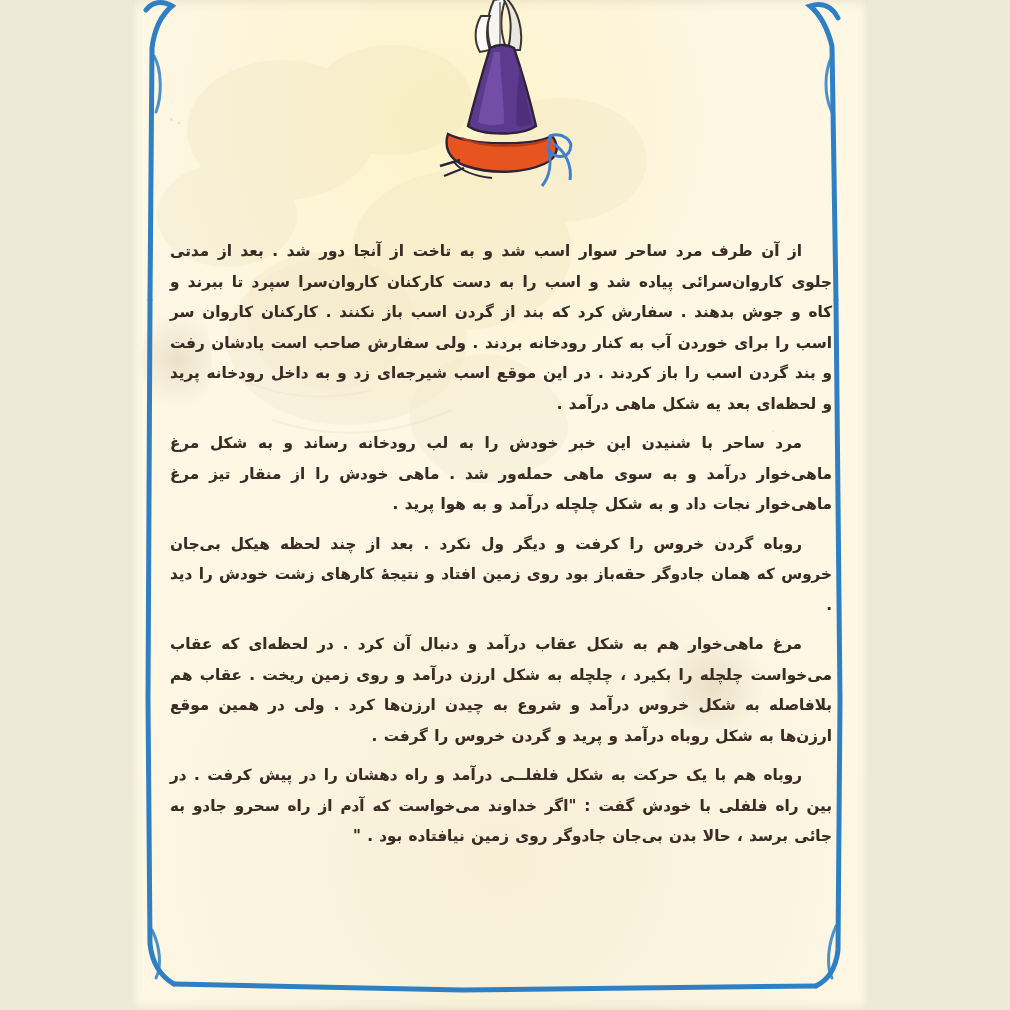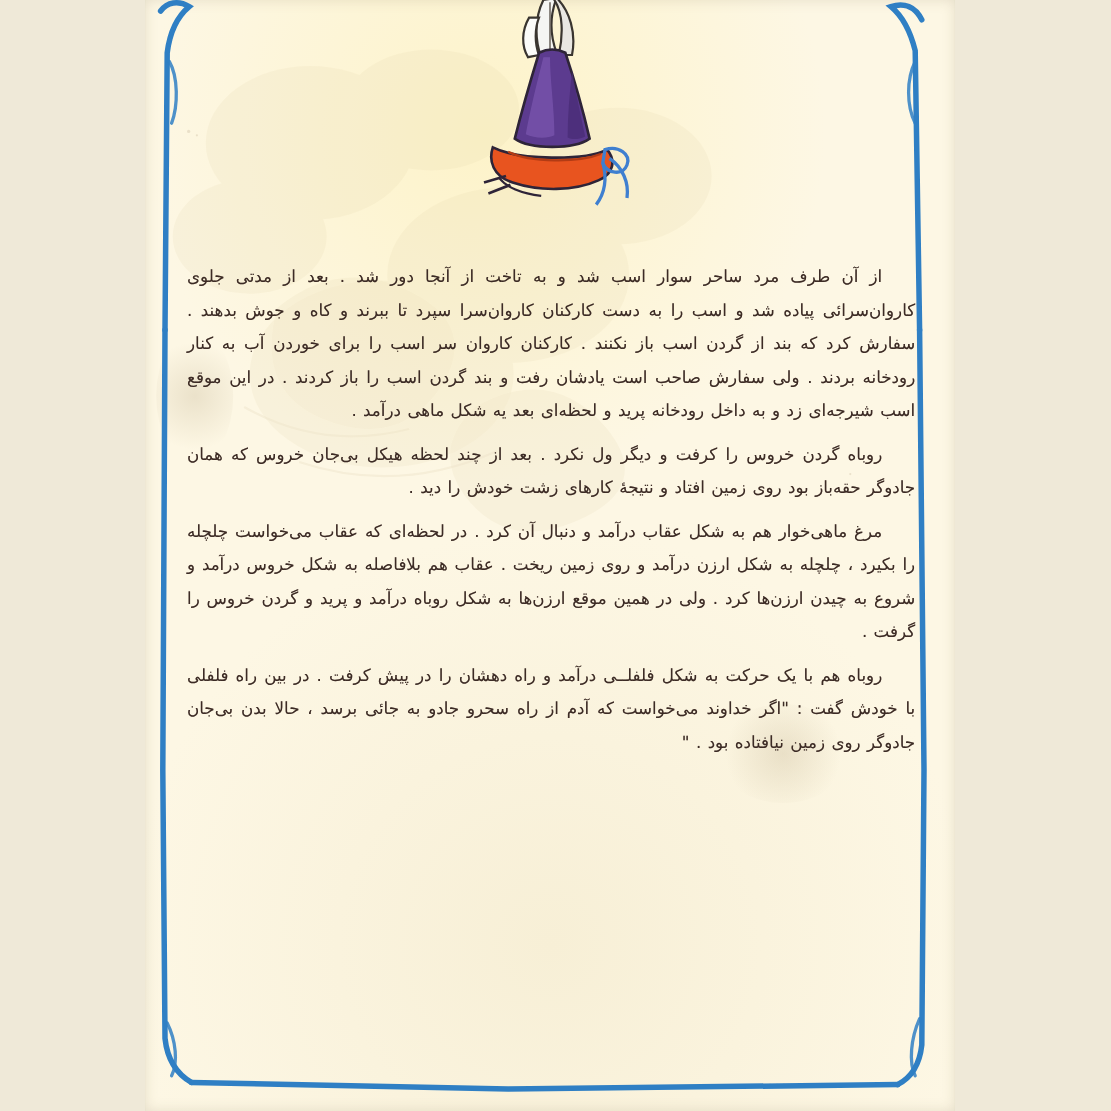--- a/index.html
+++ b/index.html
@@ -75,20 +75,21 @@
     position: absolute;
     left: 132px;
     top: 236px;
     width: 736px;
     padding: 0 36px 0 38px;
     box-sizing: border-box;
     direction: rtl;
     text-align: justify;
     color: #3b2a24;
     font-family: "DejaVu Sans", sans-serif;
+    font-weight: bold;
   }
   .para {
     margin: 0 0 9px 0;
     font-size: 15.2px;
     line-height: 30.5px;
     text-indent: 30px;
     letter-spacing: 0px;
     word-spacing: 1px;
     color: #3c2b25;
     text-shadow: 0 0 0.6px rgba(60,40,35,0.35);
@@ -190,18 +191,19 @@
     <g stroke="#2f7fc4" stroke-width="3" fill="none" stroke-linecap="round" opacity="0.85">
       <path d="M22 56 C30 70 30 96 24 112"></path>
       <path d="M700 56 C692 72 692 96 700 112"></path>
       <path d="M20 930 C28 946 30 966 24 978"></path>
       <path d="M704 926 C696 944 694 966 700 978"></path>
     </g>
   </svg>
 
   <div class="text-block">
     <p class="para">از آن طرف مرد ساحر سوار اسب شد و به تاخت از آنجا دور شد . بعد از مدتی جلوی کاروان‌سرائی پیاده شد و اسب را به دست کارکنان کاروان‌سرا سپرد تا ببرند و کاه و جوش بدهند . سفارش کرد که بند از گردن اسب باز نکنند . کارکنان کاروان سر اسب را برای خوردن آب به کنار رودخانه بردند . ولی سفارش صاحب است یادشان رفت و بند گردن اسب را باز کردند . در این موقع اسب شیرجه‌ای زد و به داخل رودخانه پرید و لحظه‌ای بعد یه شکل ماهی درآمد .</p>
+    <p class="para">مرد ساحر با شنیدن این خبر خودش را به لب رودخانه رساند و به شکل مرغ ماهی‌خوار درآمد و به سوی ماهی حمله‌ور شد . ماهی خودش را از منقار تیز مرغ ماهی‌خوار نجات داد و به شکل چلچله درآمد و به هوا پرید .</p>
     <p class="para">روباه گردن خروس را کرفت و دیگر ول نکرد . بعد از چند لحظه هیکل بی‌جان خروس که همان جادوگر حقه‌باز بود روی زمین افتاد و نتیجهٔ کارهای زشت خودش را دید .</p>
     <p class="para">مرغ ماهی‌خوار هم به شکل عقاب درآمد و دنبال آن کرد . در لحظه‌ای که عقاب می‌خواست چلچله را بکیرد ، چلچله به شکل ارزن درآمد و روی زمین ریخت . عقاب هم بلافاصله به شکل خروس درآمد و شروع به چیدن ارزن‌ها کرد . ولی در همین موقع ارزن‌ها به شکل روباه درآمد و پرید و گردن خروس را گرفت .</p>
     <p class="para last">روباه هم با یک حرکت به شکل فلفلــی درآمد و راه دهشان را در پیش كرفت . در بین راه فلفلی با خودش گفت : "اگر خداوند می‌خواست که آدم از راه سحرو جادو به جائی برسد ، حالا بدن بی‌جان جادوگر روی زمین نیافتاده بود . "</p>
   </div>
 
 </div>
 
 </body></html>

